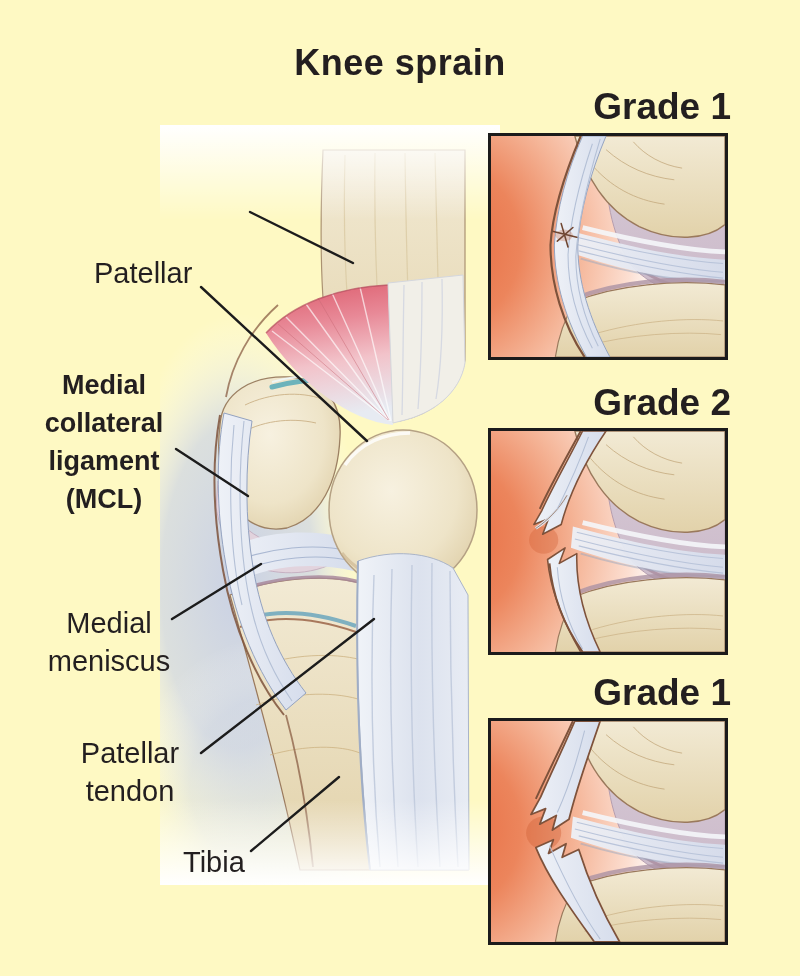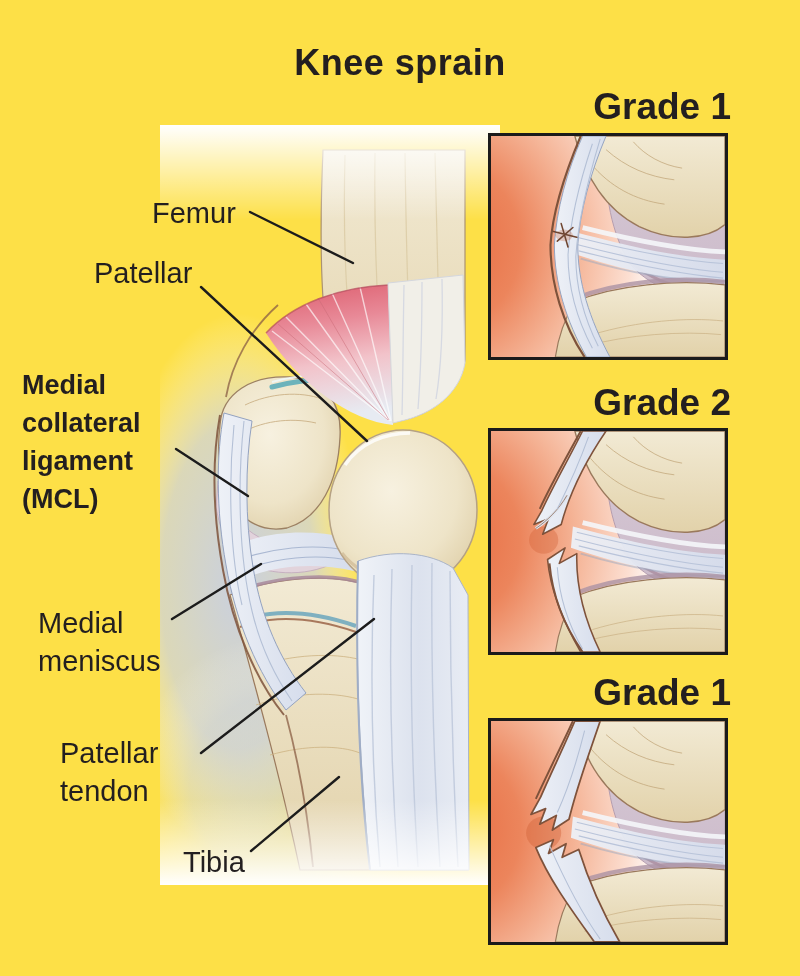--- a/index.html
+++ b/index.html
@@ -1,24 +1,24 @@
 <!DOCTYPE html>
 <html style="--text: #231f20; --panel-border: #1b1b1b; --inflammation-orange: #e76b40; --bone-tan: #e9dcba; --cartilage-lavender: #d2c3d0; --ligament-blue-white: #e7ebf3; --muscle-pink: #de5f6e; --halo-blue: #c9d1e7; --outline-brown: #7e523b; --meniscus-teal: #7fb0c0;"><head>
 <meta charset="utf-8">
 <style>
   :root{
     --text:#231f20; --panel-border:#1b1b1b;
   }
   html,body{margin:0;padding:0;background:#ffffff;}
   body{font-family:"Liberation Sans", sans-serif;}
-  .page{position:relative;width:800px;height:976px;background:#fde047;overflow:hidden;}
+  .page{position:relative;width:800px;height:976px;background:#fef9c3;overflow:hidden;}
   .page-title{position:absolute;left:0;top:42px;width:800px;text-align:center;
     font-size:36px;font-weight:bold;color:var(--text);letter-spacing:0.5px;}
   .anat-label{position:absolute;color:var(--text);font-size:29px;line-height:38px;white-space:nowrap;}
-  .anat-label.block{white-space:normal;}
+  .anat-label.block{white-space:normal;text-align:center;}
   .lbl-femur{left:152px;top:194px;}
   .lbl-patella{left:94px;top:254px;}
   .lbl-mcl{left:22px;top:366px;width:164px;font-weight:bold;font-size:27px;line-height:38px;}
   .lbl-meniscus{left:38px;top:604px;width:142px;}
   .lbl-patellar{left:60px;top:734px;width:140px;}
   .lbl-tibia{left:183px;top:843px;}
   .grade-label{position:absolute;right:69px;color:var(--text);font-size:37px;font-weight:bold;white-space:nowrap;}
   .g1l{top:86px;} .g2l{top:382px;} .g3l{top:672px;}
   .grade-box{position:absolute;left:488px;width:234px;height:221px;border:3px solid var(--panel-border);background:#fff;}
   .g1b{top:133px;} .g2b{top:428px;} .g3b{top:718px;}
@@ -191,21 +191,20 @@
     <g stroke="#1c1c1c" stroke-width="2.4" stroke-linecap="round">
       <line x1="250" y1="212" x2="353" y2="263"></line>
       <line x1="201" y1="287" x2="367" y2="441"></line>
       <line x1="176" y1="449" x2="248" y2="496"></line>
       <line x1="172" y1="619" x2="261" y2="564"></line>
       <line x1="201" y1="753" x2="374" y2="619"></line>
       <line x1="251" y1="851" x2="339" y2="777"></line>
     </g>
   </svg>
 
-  <div class="anat-label lbl-femur">Femur</div>
   <div class="anat-label lbl-patella">Patellar</div>
   <div class="anat-label block lbl-mcl">Medial collateral ligament (MCL)</div>
   <div class="anat-label block lbl-meniscus">Medial meniscus</div>
   <div class="anat-label block lbl-patellar">Patellar tendon</div>
   <div class="anat-label lbl-tibia">Tibia</div>
 
   <div class="grade-label g1l">Grade 1</div>
   <div class="grade-box g1b">
     <svg viewBox="0 0 240 227" preserveAspectRatio="none">
       <use href="#panel-base" xlink:href="#panel-base"></use>

